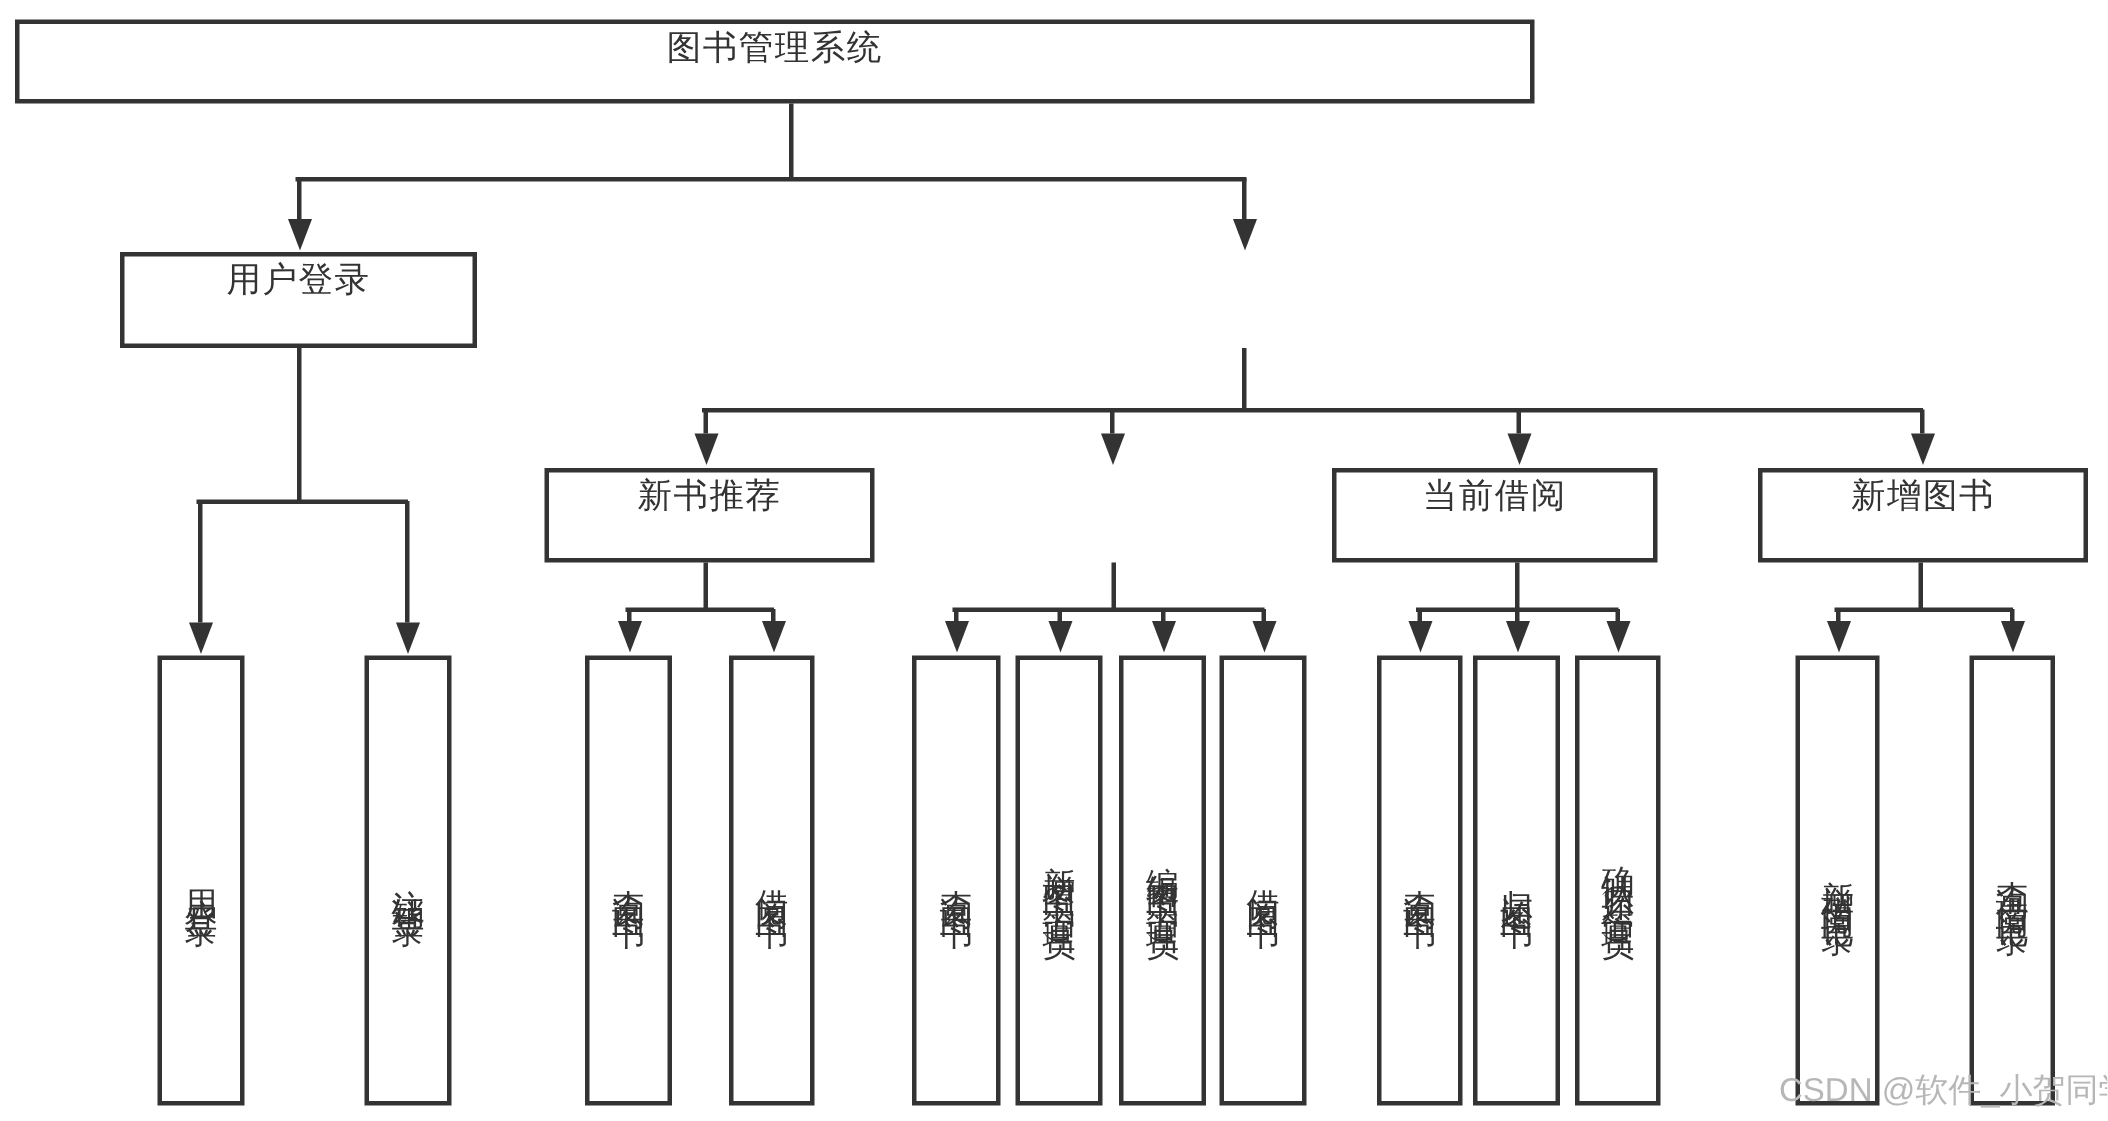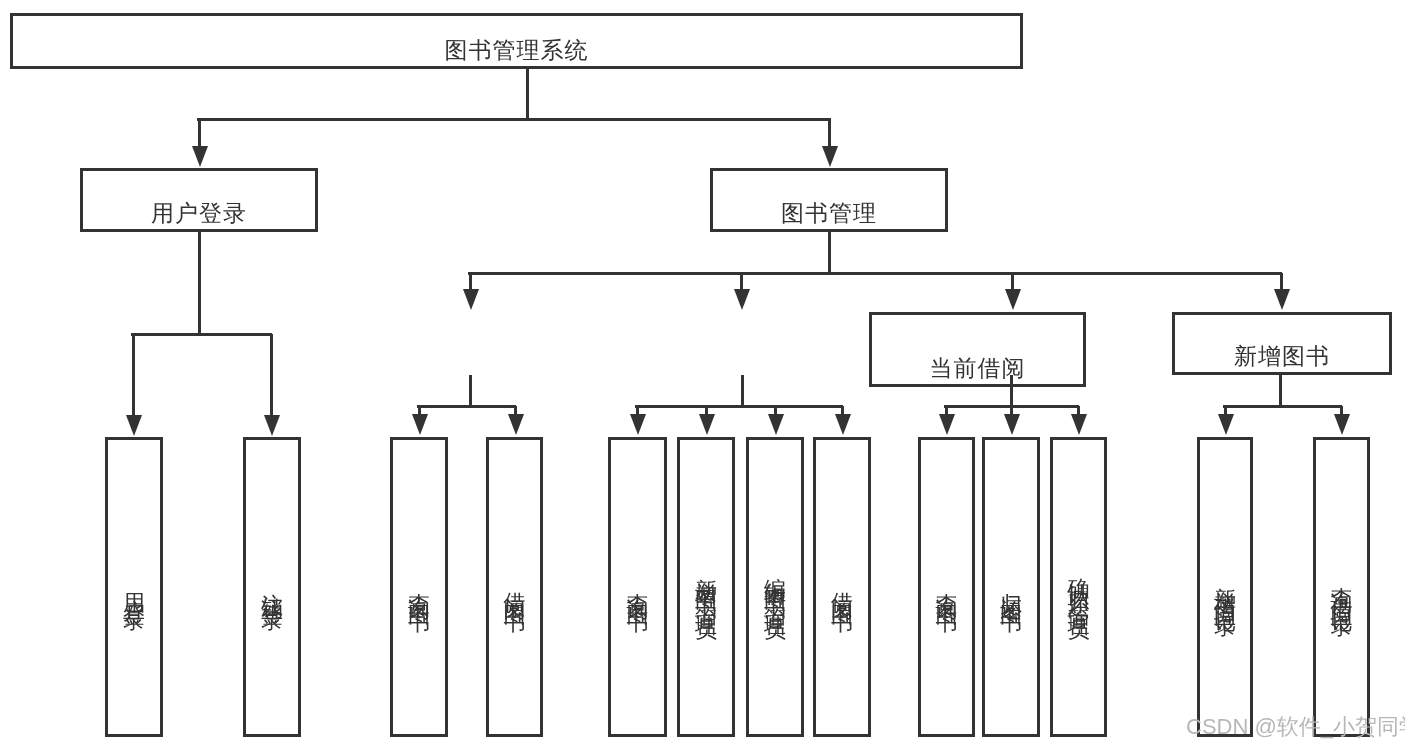--- a/index.html
+++ b/index.html
@@ -2,21 +2,21 @@
 <html><head>
 <meta charset="utf-8">
 <style>
   html,body{margin:0;padding:0;background:#fff;}
   .canvas{
     position:relative;width:1405px;height:747px;background:#ffffff;
     font-family:"Liberation Sans",sans-serif;color:#333;overflow:hidden;
   }
   .hbox{
     position:absolute;background:#fff;border:3px solid #333;
-    display:flex;align-items:flex-end;justify-content:center;box-sizing:border-box;
+    display:flex;align-items:flex-start;justify-content:center;box-sizing:border-box;
   }
   .hbox span{font-size:23px;color:#333;letter-spacing:1px;white-space:nowrap;}
   .vbox{
     position:absolute;top:437px;height:300px;background:#fff;border:3px solid #333;
     display:flex;align-items:center;justify-content:center;box-sizing:border-box;
   }
   .vbox span{
     writing-mode:vertical-rl;text-orientation:mixed;
     font-size:22px;letter-spacing:6px;color:#333;line-height:1;white-space:nowrap;
   }
@@ -34,25 +34,25 @@
 
 <div class="canvas">
 
   <div class="hbox" style="left:10px;top:13px;width:1013px;height:56px">
     <span>图书管理系统</span>
   </div>
 
   <div class="hbox" style="left:80px;top:168px;width:238px;height:64px">
     <span>用户登录</span>
   </div>
-  <div class="hbox" style="left:710px;top:168px;width:238px;height:64px">
-    <span>图书管理</span>
+
+  <div class="hbox" style="left:363px;top:312px;width:220px;height:63px">
+    <span>新书推荐</span>
   </div>
-
-  <div class="hbox" style="left:869px;top:312px;width:217px;height:75px">
+  <div class="hbox" style="left:888px;top:312px;width:217px;height:63px">
     <span>当前借阅</span>
   </div>
   <div class="hbox" style="left:1172px;top:312px;width:220px;height:63px">
     <span>新增图书</span>
   </div>
 
   <div class="vbox" style="left:105px;width:58px">
     <span>用户登录</span>
   </div>
   <div class="vbox" style="left:243px;width:58px">

